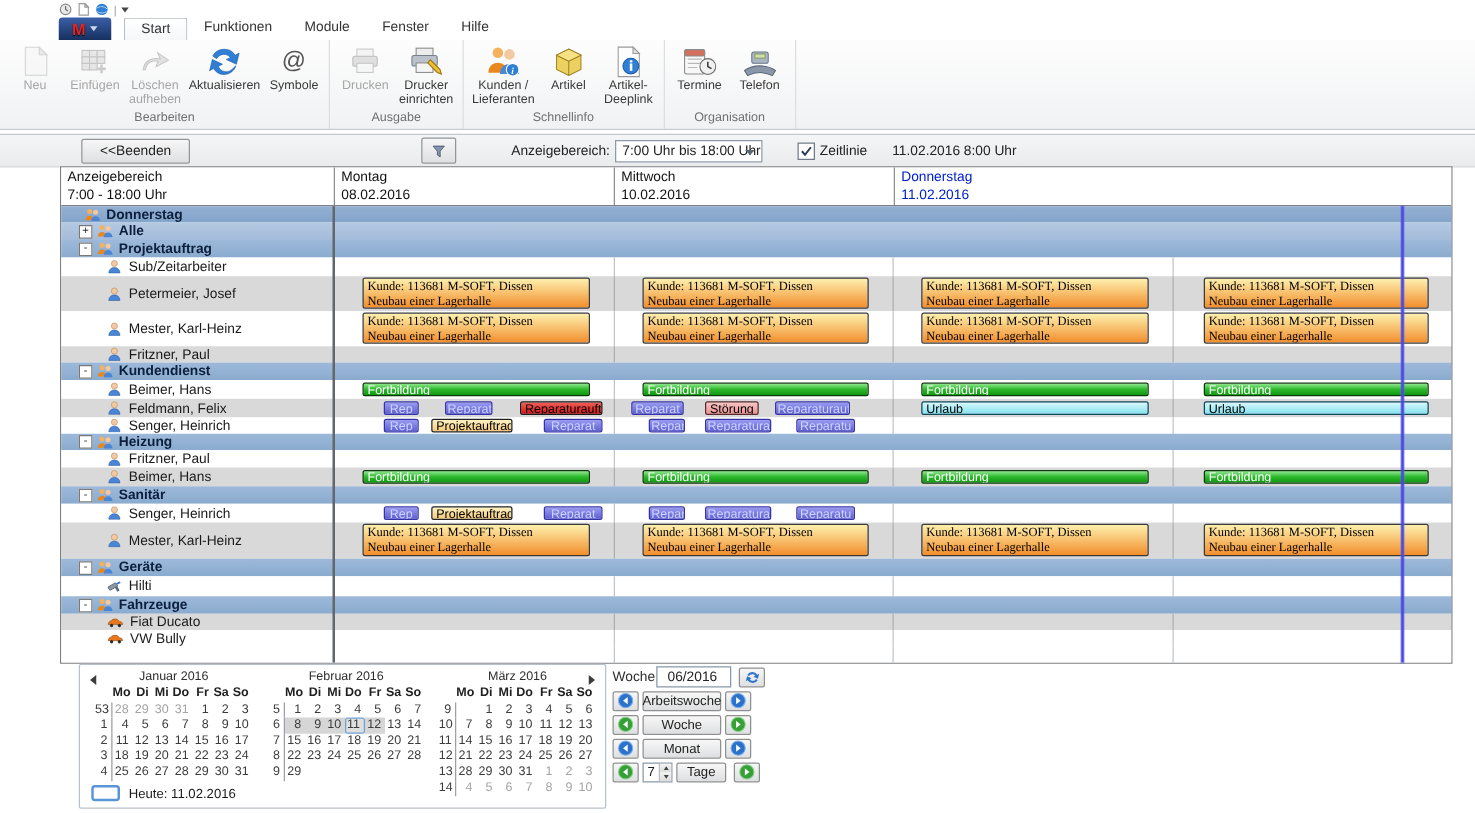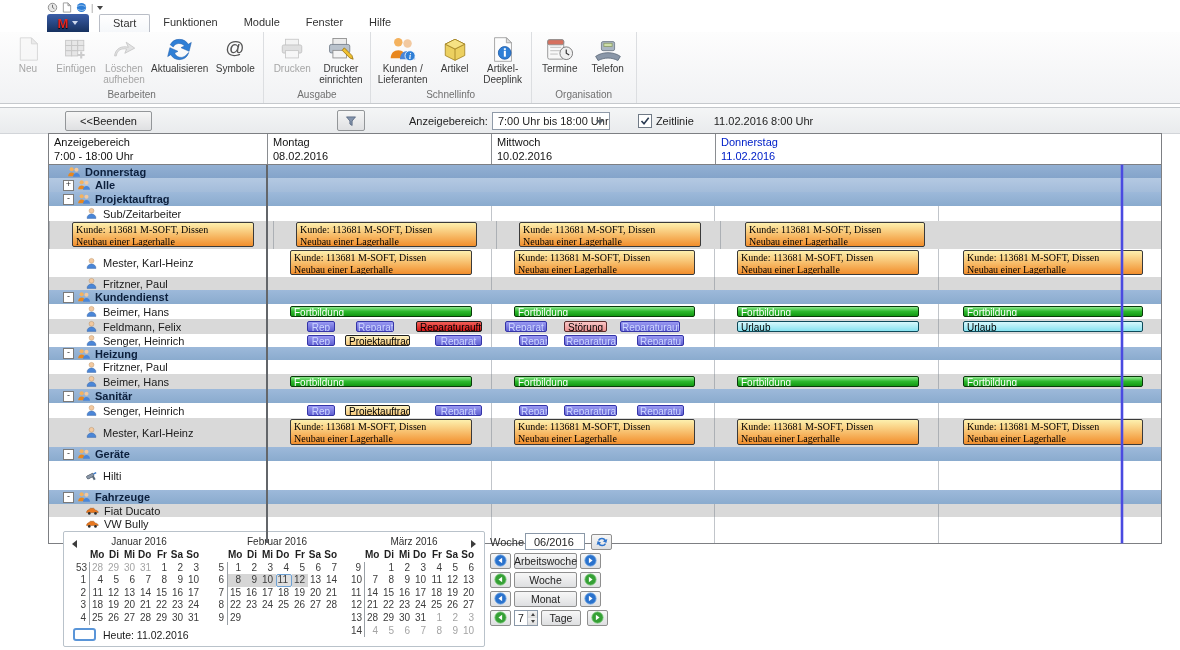--- a/index.html
+++ b/index.html
@@ -433,20 +433,29 @@
               </svg>
             </span>
             <span class="tree-label">Sub/Zeitarbeiter</span>
           </div>
           <div class="cell-day" style="width: 224px;"></div>
           <div class="cell-day" style="width: 223px;"></div>
           <div class="cell-day" style="width: 224px;"></div>
           <div class="cell-day" style="width: 223px;"></div>
         </div>
         <div class="prow item row-gray" style="height: 28px;">
+          <div class="cell-tree" style="padding-left: 36px;">
+            <span class="tico" style="margin-right: 5px;">
+              <svg width="13" height="13" viewBox="0 0 16 16">
+                <circle cx="8" cy="4.7" r="3" fill="#f2c9a0" stroke="#b08050" stroke-width=".5"></circle>
+                <path d="M2.5 14c0-3.4 2.5-5.4 5.5-5.4s5.5 2 5.5 5.4z" fill="#4a86d8" stroke="#2a5698" stroke-width=".5"></path>
+              </svg>
+            </span>
+            <span class="tree-label">Petermeier, Josef</span>
+          </div>
           <div class="cell-day" style="width: 224px;">
             <div class="bar bar-orange two" style="left: 22px; width: 182px; top: 1px; height: 25px;">
               <div>Kunde: 113681 M-SOFT, Dissen</div>
               <div>Neubau einer Lagerhalle</div>
             </div>
           </div>
           <div class="cell-day" style="width: 223px;">
             <div class="bar bar-orange two" style="left: 22px; width: 181px; top: 1px; height: 25px;">
               <div>Kunde: 113681 M-SOFT, Dissen</div>
               <div>Neubau einer Lagerhalle</div>
@@ -749,21 +758,21 @@
                 <path d="M7.7 13.6c0-3 2-4.8 4.5-4.8s4.5 1.8 4.5 4.8z" fill="#4a86d8"></path>
               </svg>
             </span>
             <span class="tree-label">Geräte</span>
           </div>
           <div class="cell-day" style="width: 224px;"></div>
           <div class="cell-day" style="width: 223px;"></div>
           <div class="cell-day" style="width: 224px;"></div>
           <div class="cell-day" style="width: 223px;"></div>
         </div>
-        <div class="prow item row-white" style="height: 29px;">
+        <div class="prow item row-white" style="height: 16px;">
           <div class="cell-tree" style="padding-left: 36px;">
             <span class="tico" style="margin-right: 5px;">
               <svg width="13" height="12" viewBox="0 0 16 14">
                 <g transform="rotate(-28 8 7)">
                   <rect x="2" y="4.5" width="9" height="4" rx="1" fill="#8violet"></rect>
                   <rect x="2" y="4.5" width="9" height="4" rx="1" fill="#8a97a8" stroke="#5a6878" stroke-width=".5"></rect>
                   <rect x="8" y="8" width="2.6" height="5" fill="#5a6a7a"></rect>
                   <rect x="11" y="5.2" width="4" height="1.8" fill="#3a78c8"></rect>
                 </g>
               </svg>

